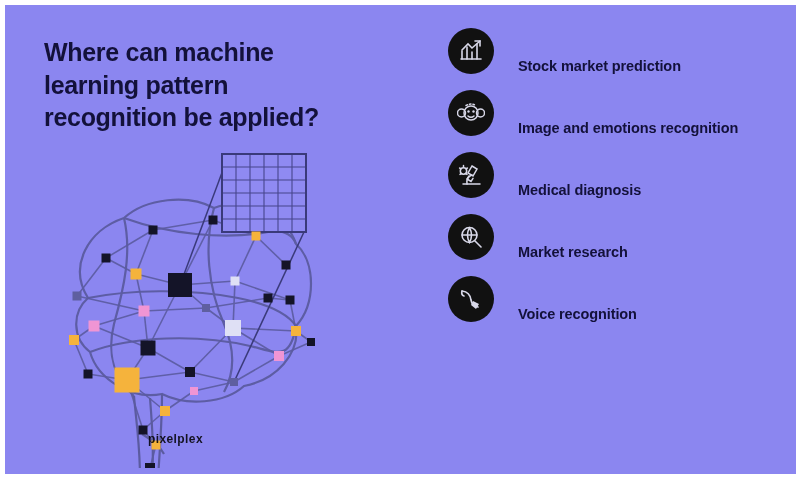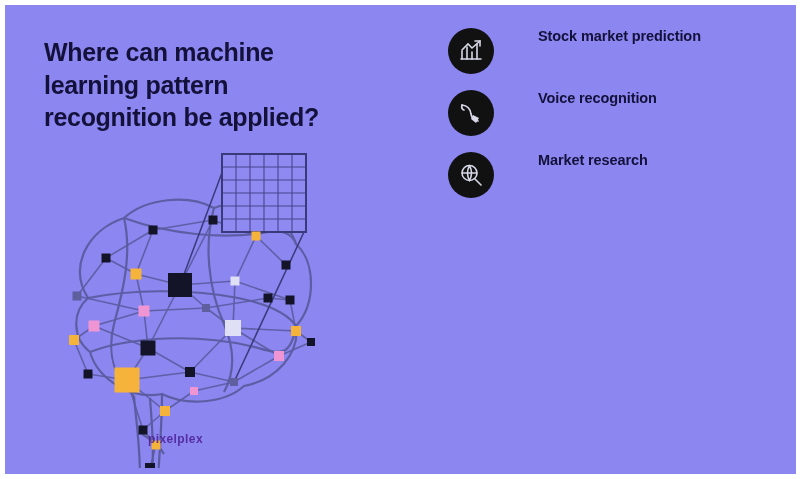--- a/index.html
+++ b/index.html
@@ -36,37 +36,36 @@
     left:28px; top:148px;
     width:290px; height:320px;
   }
   #brain-illustration svg { display:block; width:100%; height:100%; }
 
   #watermark {
     position:absolute;
     left:148px; top:432px;
     font-size:12px;
     font-weight:bold;
-    color:#4c1d95;
+    color:#000000;
     letter-spacing:0.4px;
     opacity:.85;
   }
 
   
   #applications-list {
     position:absolute;
     left:448px; top:28px;
     width:344px;
   }
   .app-item {
     display:flex;
-    align-items:flex-start;
+    align-items:flex-end;
     height:46px;
     margin-bottom:16px;
-    gap:20px;
   }
   .app-icon {
     flex:0 0 auto;
     width:46px; height:46px;
     border-radius:50%;
     background:#111111;
     display:flex;
     align-items:center;
     justify-content:center;
   }
@@ -225,45 +224,76 @@
             <path d="M3 21 H23"></path>
             <path d="M4 21 V13 M9 21 V9 M14 21 V14 M19 21 V6"></path>
             <path d="M4 12 L10 6 L14 10 L22 3"></path>
             <path d="M17 3 H22 V8"></path>
           </g>
         </svg>
       </span>
       <span class="app-label">Stock market prediction</span>
     </div>
 
-
-
-    <div class="app-item">
-      <span class="app-icon">
-        <svg width="26" height="26" viewBox="0 0 26 26">
-          <g fill="none" stroke="#d8d8e8" stroke-width="1.7" stroke-linecap="round">
-            <path d="M4 5 q8 1 9 9 q1 6 7 7"></path>
-            <path d="M4 5 q-1 4 2 5"></path>
-            <path d="M15 15 l6 3 -3 5 -5-4 Z" fill="#d8d8e8" stroke="none"></path>
-          </g>
-        </svg>
-      </span>
-      <span class="app-label">Voice recognition</span>
+    <div class="app-item">
+      <span class="app-icon">
+        <svg width="28" height="26" viewBox="0 0 28 26">
+          <g fill="none" stroke="#d8d8e8" stroke-width="1.5">
+            <circle cx="14" cy="13" r="7"></circle>
+            <circle cx="11.5" cy="11.5" r="1.2" fill="#d8d8e8" stroke="none"></circle>
+            <circle cx="16.5" cy="11.5" r="1.2" fill="#d8d8e8" stroke="none"></circle>
+            <path d="M11 16 q3 2.6 6 0" stroke-linecap="round"></path>
+            <circle cx="4.5" cy="13" r="4"></circle>
+            <circle cx="23.5" cy="13" r="4"></circle>
+            <path d="M9 5.5 q5-3 10 0" stroke-dasharray="1.6 2" stroke-linecap="round"></path>
+          </g>
+        </svg>
+      </span>
+      <span class="app-label">Image and emotions recognition</span>
+    </div>
+
+    <div class="app-item">
+      <span class="app-icon">
+        <svg width="26" height="26" viewBox="0 0 26 26">
+          <g fill="none" stroke="#d8d8e8" stroke-width="1.5" stroke-linecap="round">
+            <path d="M5 22 H22"></path>
+            <path d="M9 22 q-1-7 5-9"></path>
+            <path d="M14 4 l5 3 -4 7 -5-3 Z"></path>
+            <path d="M11 14 l-2 3 4 2.4 2-3"></path>
+            <circle cx="5.5" cy="9" r="3.2"></circle>
+            <path d="M5.5 3.5 v1.6 M1.6 6 l1.4 .8 M9.4 6 L8 6.8 M2 12.4 l1.4-.9 M9 12.4 L7.6 11.5"></path>
+          </g>
+        </svg>
+      </span>
+      <span class="app-label">Medical diagnosis</span>
     </div>
 
     <div class="app-item">
       <span class="app-icon">
         <svg width="26" height="26" viewBox="0 0 26 26">
           <g fill="none" stroke="#d8d8e8" stroke-width="1.6" stroke-linecap="round">
             <circle cx="11.5" cy="11" r="7.5"></circle>
             <path d="M4.2 11 H18.8"></path>
             <path d="M11.5 3.6 q4 7.4 0 14.8 q-4-7.4 0-14.8"></path>
             <path d="M17 17 L23 23"></path>
           </g>
         </svg>
       </span>
       <span class="app-label">Market research</span>
     </div>
 
+    <div class="app-item">
+      <span class="app-icon">
+        <svg width="26" height="26" viewBox="0 0 26 26">
+          <g fill="none" stroke="#d8d8e8" stroke-width="1.7" stroke-linecap="round">
+            <path d="M4 5 q8 1 9 9 q1 6 7 7"></path>
+            <path d="M4 5 q-1 4 2 5"></path>
+            <path d="M15 15 l6 3 -3 5 -5-4 Z" fill="#d8d8e8" stroke="none"></path>
+          </g>
+        </svg>
+      </span>
+      <span class="app-label">Voice recognition</span>
+    </div>
+
 
 
   </div>
 </div>
 
 </body></html>

